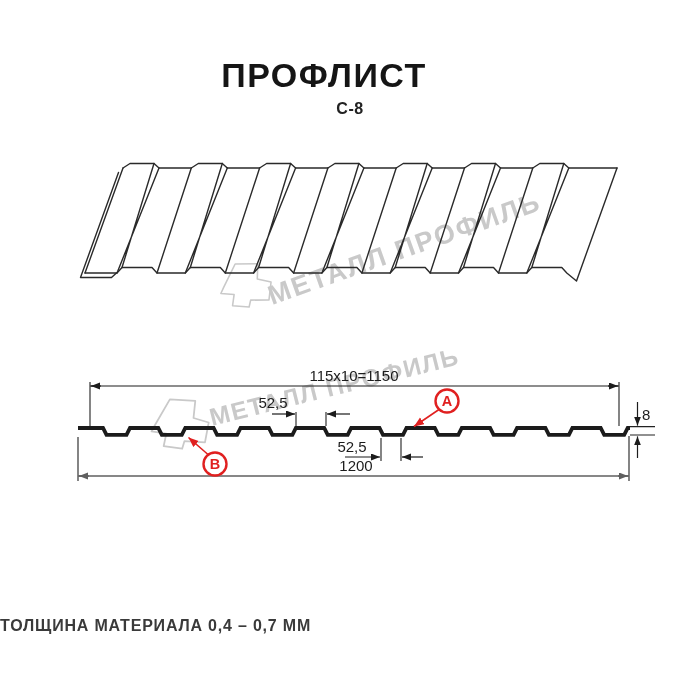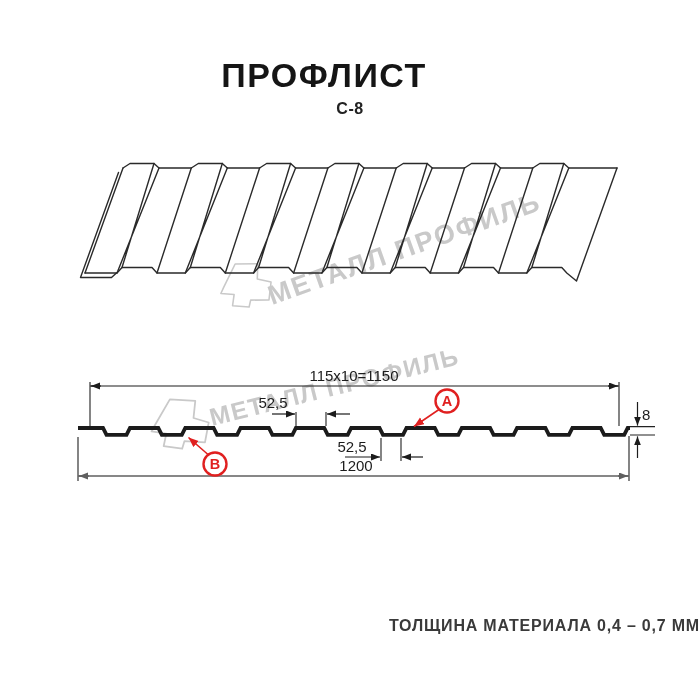--- a/index.html
+++ b/index.html
@@ -9,21 +9,21 @@
   }
   .page-title{
     position:absolute;top:56px;left:0;width:648px;text-align:center;
     font-size:34px;font-weight:bold;letter-spacing:1.5px;color:#151515;
   }
   .page-subtitle{
     position:absolute;top:100px;left:0;width:700px;text-align:center;
     font-size:16px;font-weight:bold;letter-spacing:0.5px;color:#222;
   }
   .footer-note{
-    position:absolute;top:617px;left:0;width:700px;text-align:right;
+    position:absolute;top:617px;left:0;width:700px;text-align:left;
     font-size:16px;font-weight:bold;letter-spacing:0.8px;color:#3a3a3a;
   }
   svg{position:absolute;top:0;left:0;}
   .dim-text{font-family:"Liberation Sans",sans-serif;font-size:15px;fill:#1c1c1c;}
   .wm-text{font-family:"Liberation Sans",sans-serif;font-weight:bold;fill:#c9c9c9;}
   .callout-letter{font-family:"Liberation Sans",sans-serif;font-weight:bold;font-size:14.5px;fill:#e02020;}
 </style>
 </head>
 <body>
 

